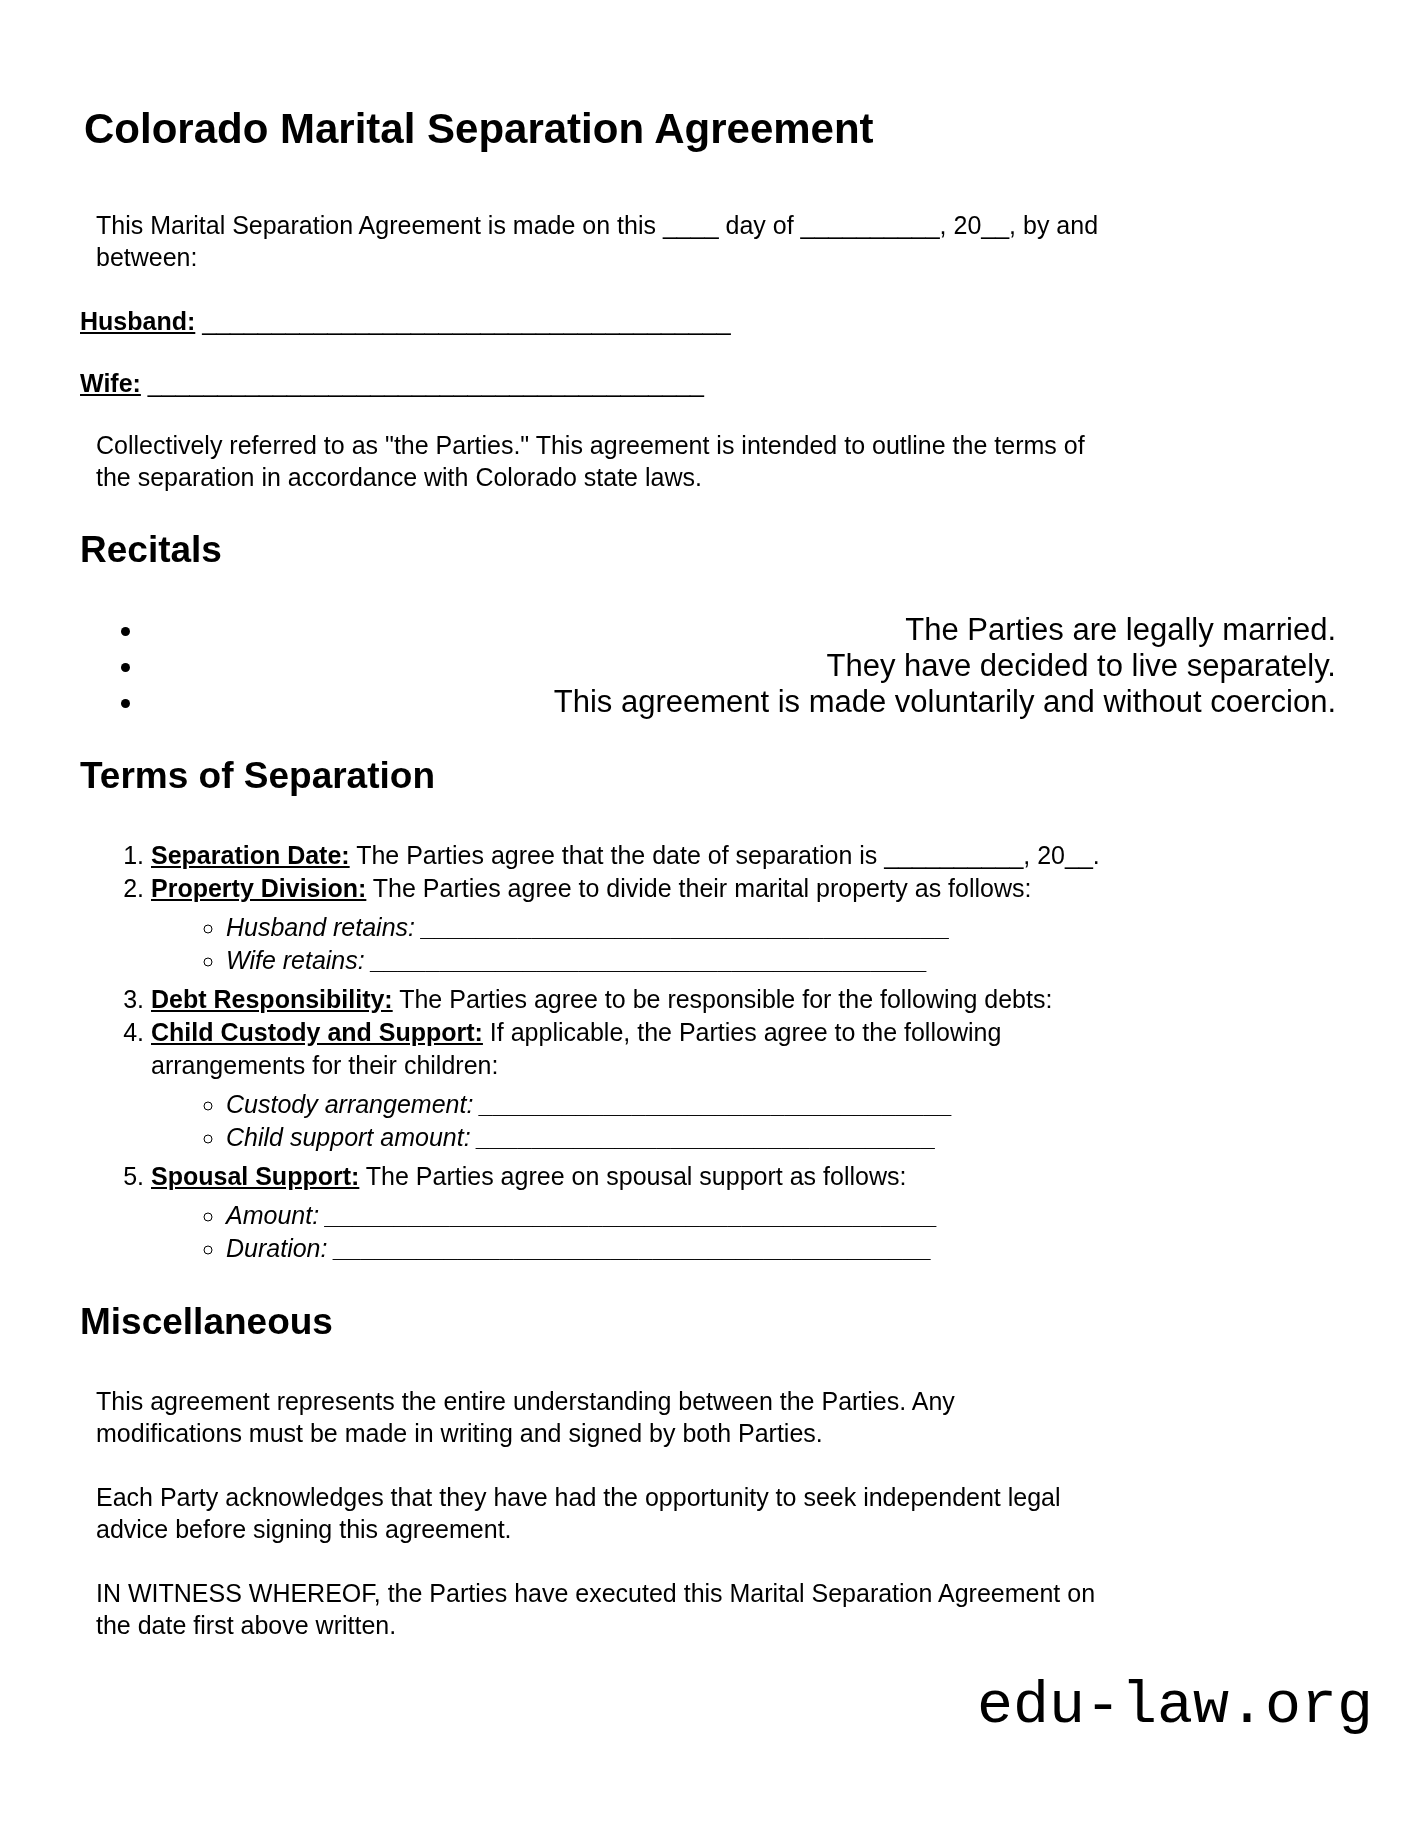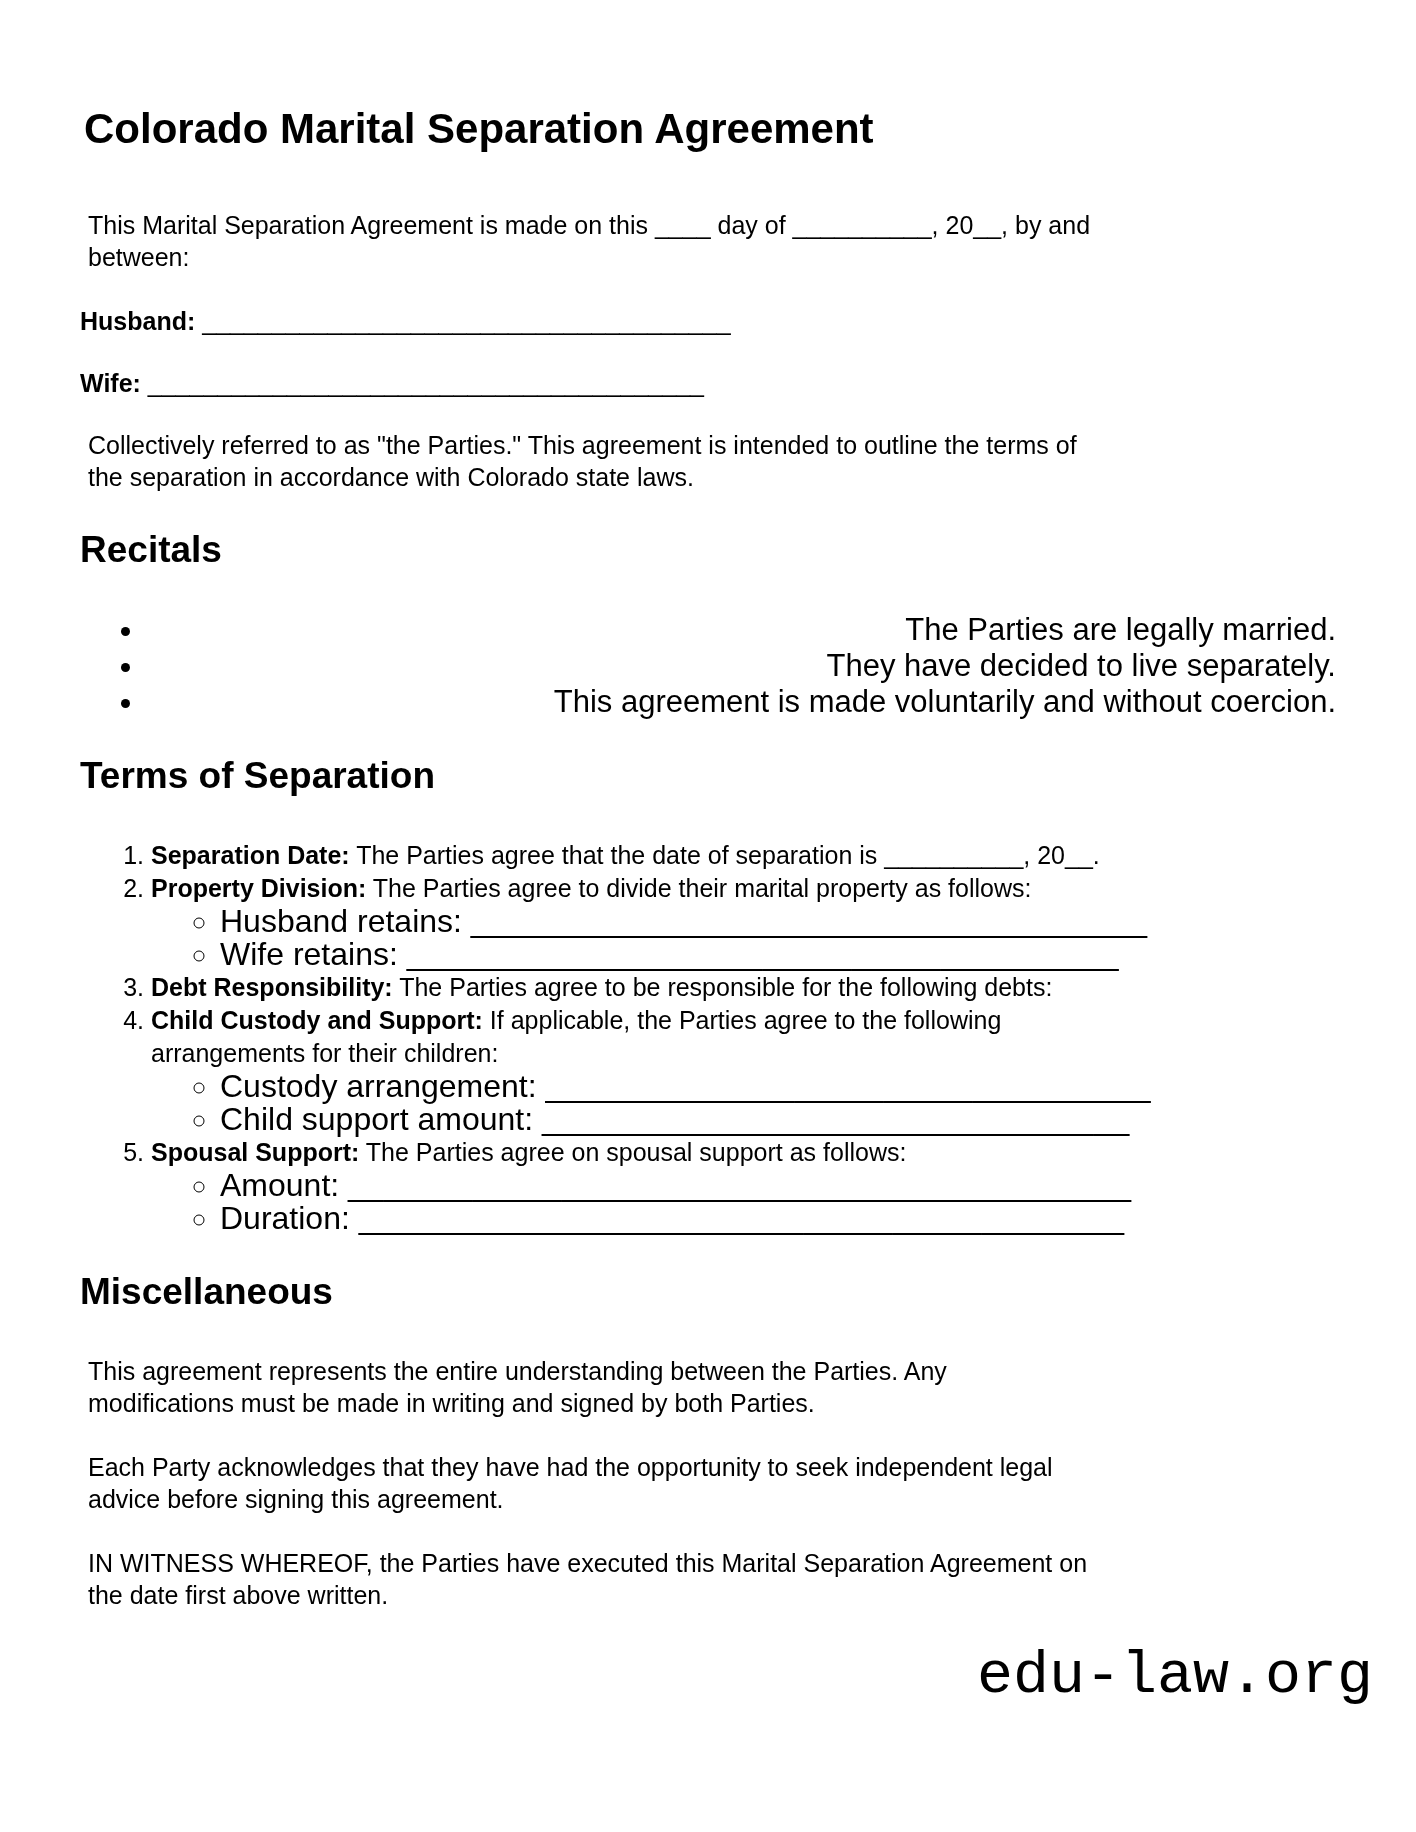--- a/index.html
+++ b/index.html
@@ -24,53 +24,54 @@
   }
   h2.section {
     font-size: 37px;
     line-height: 46px;
     font-weight: bold;
     margin: 34px 0 40px 0;
   }
   p.body-text {
     font-size: 25px;
     line-height: 32px;
-    margin: 0 0 32px 8px;
+    margin: 0 0 32px 16px;
     white-space: pre-line;
   }
   p.party-line {
     font-size: 25px;
     line-height: 32px;
     margin: 0 0 30px 0;
   }
-  .b { font-weight: bold; }
+  .b { font-weight: bold; text-decoration: underline; }
   ul.recitals-list {
     margin: 16px 0 0 0;
     padding-left: 66px;
     font-size: 31px;
     line-height: 34px;
     list-style: disc;
     text-align: right;
   }
   ul.recitals-list li { margin: 0 0 2px 0; }
   ol.terms-list {
     margin: 0;
     padding-left: 71px;
     font-size: 25px;
     line-height: 33px;
     list-style: decimal;
   }
   ol.terms-list > li { margin: 0; }
   ol.terms-list .li-text { white-space: pre-line; }
   ul.sub-list {
-    margin: 0;
+    margin: 6px;
     padding-left: 69px;
     list-style: circle;
-    font-size: 32px;
+    font-size: 25px;
     line-height: 33px;
+    font-style: italic;
   }
   .footer {
     margin-top: 18px;
     padding-right: 43px;
     text-align: right;
     font-family: "Liberation Mono", monospace;
     font-size: 60px;
     line-height: 66px;
     white-space: nowrap;
   }

